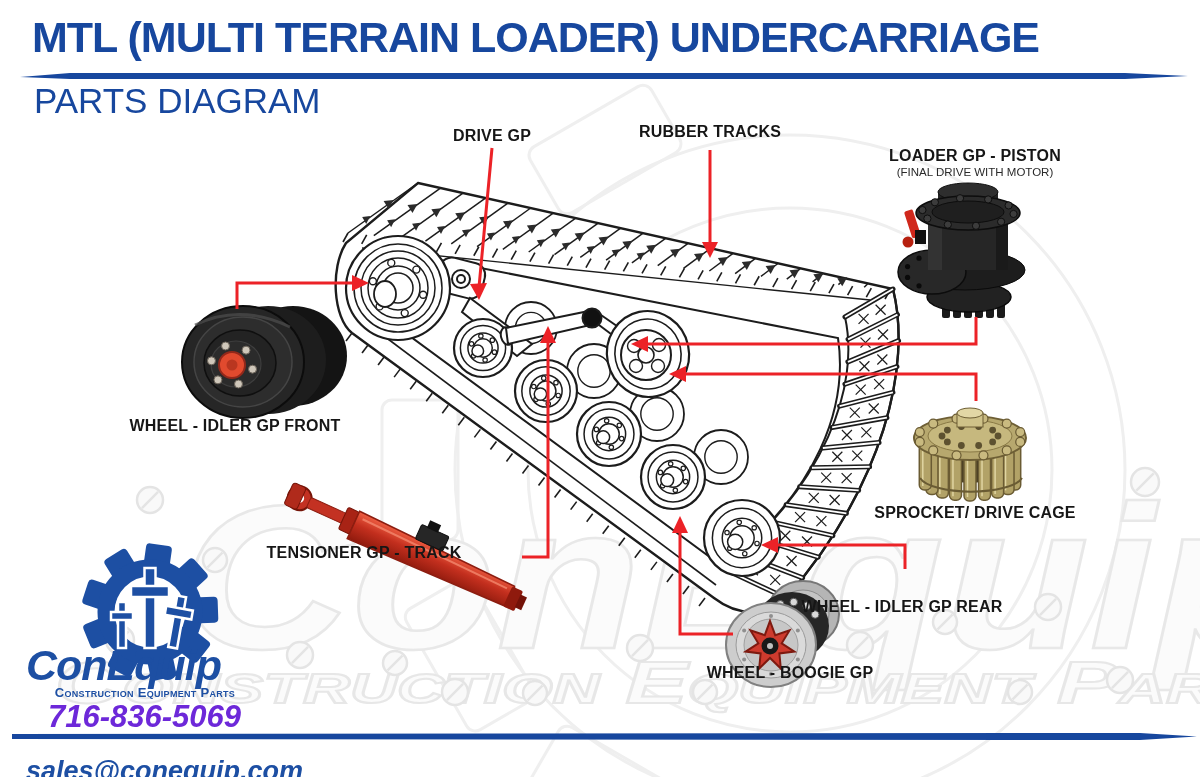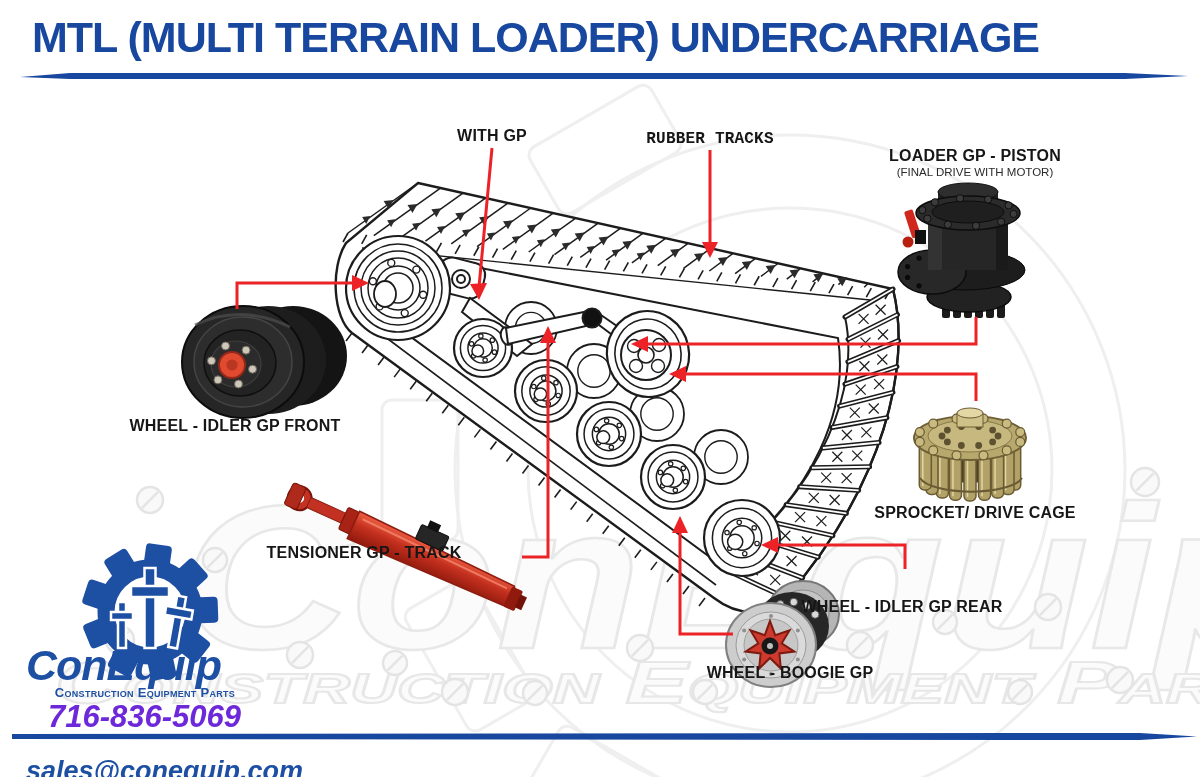--- a/index.html
+++ b/index.html
@@ -606,23 +606,24 @@
       <rect x="111" y="612" width="22" height="8"></rect>
       <g transform="rotate(10 177 620)">
         <rect x="173" y="596" width="9" height="52"></rect>
         <rect x="164" y="608" width="27" height="9"></rect>
       </g>
     </g>
   </g>
 </svg>
 
 <h1 class="hdr-title">MTL (MULTI TERRAIN LOADER) UNDERCARRIAGE</h1>
-
-<div class="part-label" style="left:492px;top:127px;">WITH GP</div>
-<div class="part-label" style="left:710px;top:130px;font-family:Liberation Mono, monospace;">RUBBER TRACKS</div>
+<h2 class="hdr-sub">PARTS DIAGRAM</h2>
+
+<div class="part-label" style="left:492px;top:127px;">DRIVE GP</div>
+<div class="part-label" style="left:710px;top:123px;">RUBBER TRACKS</div>
 <div class="part-label" style="left:975px;top:147px;">LOADER GP - PISTON</div>
 <div class="part-sublabel" style="left:975px;top:166px;">(FINAL DRIVE WITH MOTOR)</div>
 <div class="part-label" style="left:235px;top:417px;">WHEEL - IDLER GP FRONT</div>
 <div class="part-label" style="left:364px;top:544px;">TENSIONER GP - TRACK</div>
 <div class="part-label" style="left:975px;top:504px;">SPROCKET/ DRIVE CAGE</div>
 <div class="part-label" style="left:902px;top:572px;margin-top:26px;">WHEEL - IDLER GP REAR</div>
 <div class="part-label" style="left:790px;top:664px;">WHEEL - BOOGIE GP</div>
 
 <div class="brand-name">ConEquip</div>
 <div class="brand-tagline">Construction Equipment Parts</div>

